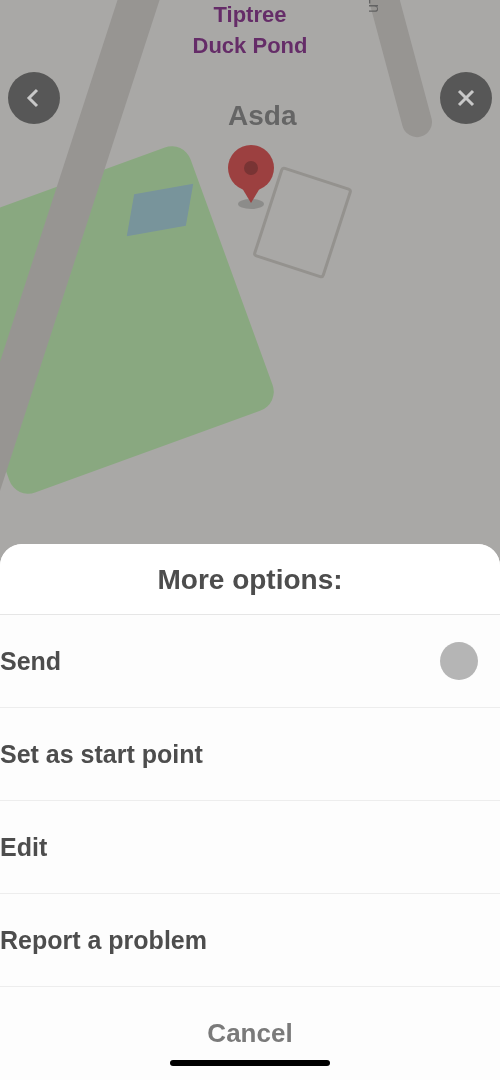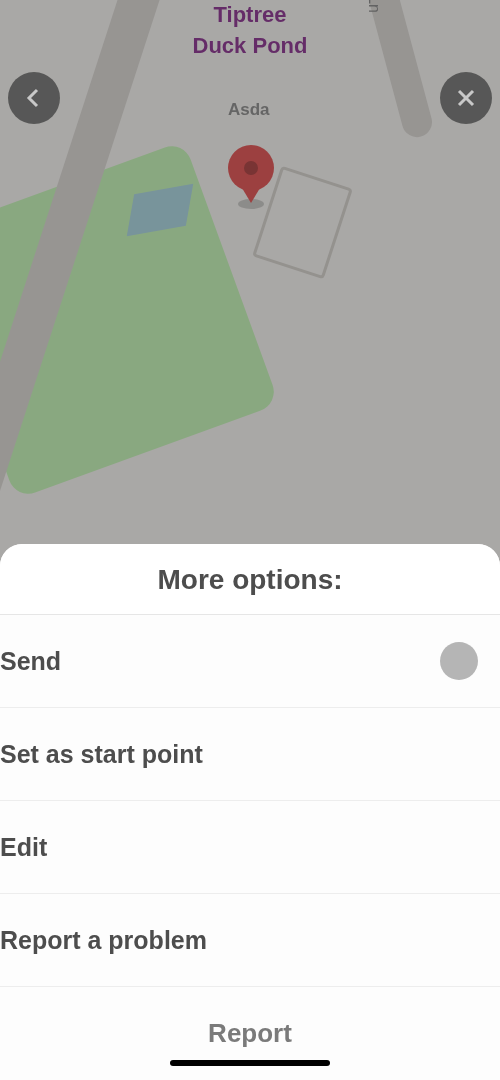--- a/index.html
+++ b/index.html
@@ -87,21 +87,21 @@
       height: 95px;
       border: 3px solid #b8b5b0;
       background: transparent;
       transform: rotate(18deg);
       border-radius: 4px;
     }
     .map-label {
       position: absolute;
       color: #717171;
       font-weight: 600;
-      font-size: 17px;
+      font-size: 28px;
     }
     .map-label-asda {
       left: 228px;
       top: 100px;
     }
     .map-label-pond {
       left: 57px;
       top: 228px;
       color: #701a75;
       font-size: 22px;
@@ -316,17 +316,17 @@
   <div class="sheet-item">
     <span class="sheet-item-label">Edit</span>
   </div>
 
   <div class="sheet-item">
     <span class="sheet-item-label">Report a problem</span>
   </div>
 
 
   <div class="sheet-cancel">
-    <span class="sheet-cancel-label">Report</span>
+    <span class="sheet-cancel-label">Cancel</span>
   </div>
 </div>
 
 <div class="home-indicator"></div>
 
 </body></html>

